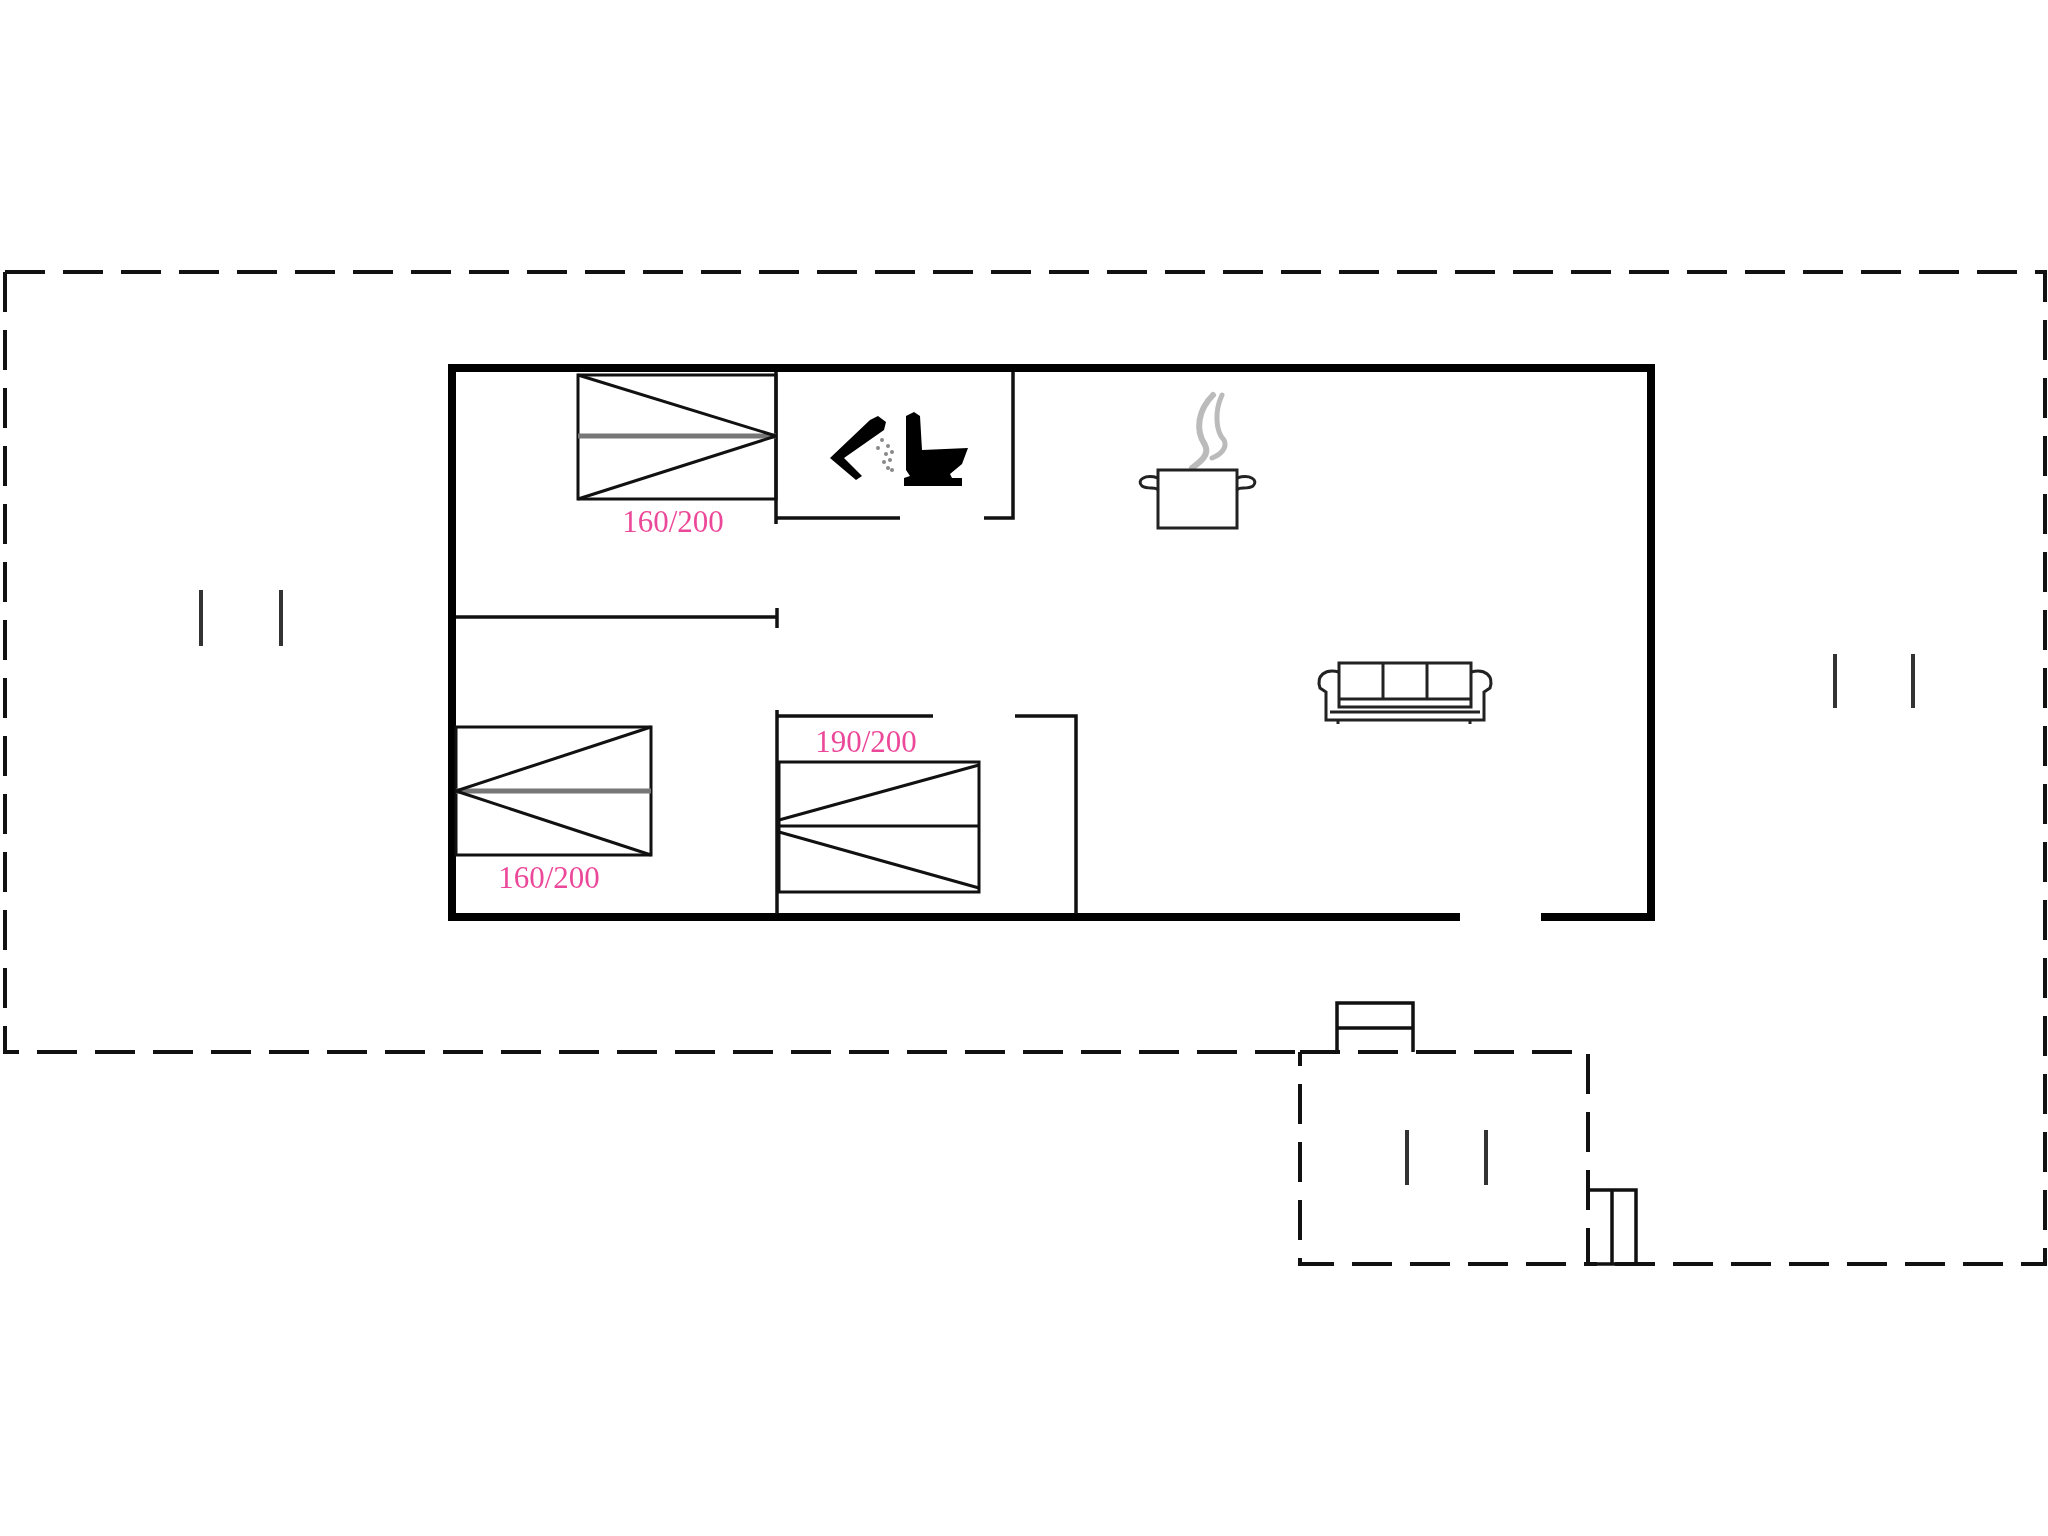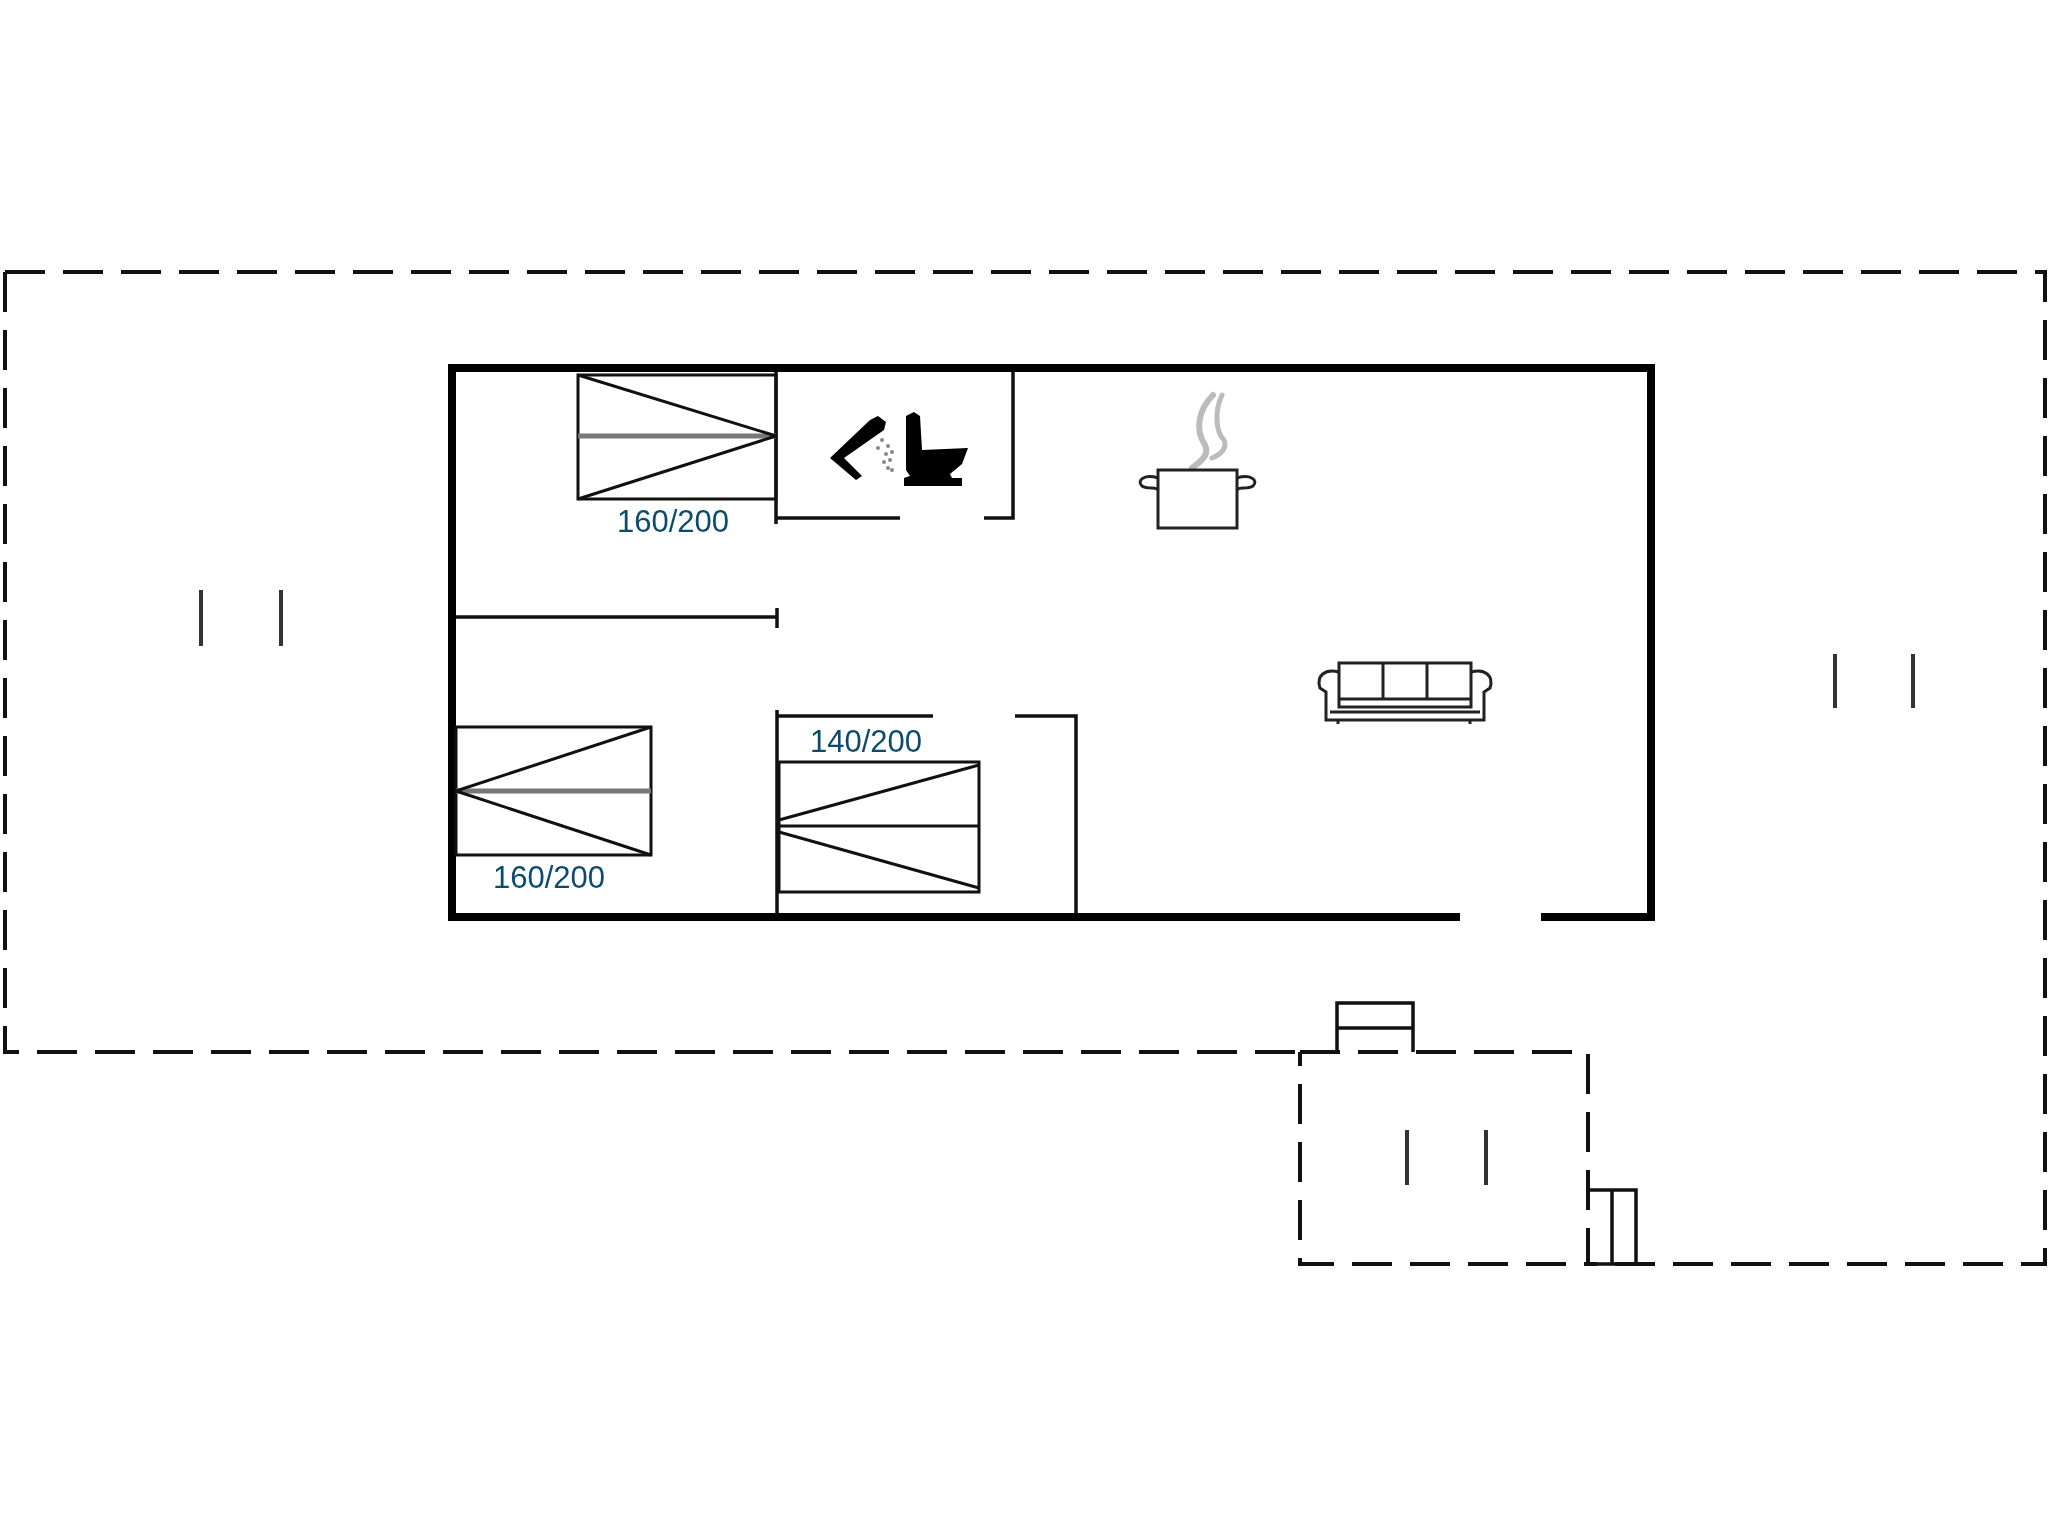--- a/index.html
+++ b/index.html
@@ -1,18 +1,18 @@
 <!DOCTYPE html>
 <html><head>
 <meta charset="utf-8">
 <style>
   html, body { margin: 0; padding: 0; background: #ffffff; }
   body { width: 2048px; height: 1536px; overflow: hidden; position: relative; font-family: "Liberation Sans", sans-serif; }
   svg { position: absolute; left: 0; top: 0; }
-  .lbl { position: absolute; font-family: Liberation Sans, sans-serif; font-size: 31px; color: #0c4a6e; transform: translateX(-50%); white-space: nowrap; line-height: 1; }
+  .lbl { position: absolute; font-family: Liberation Serif, serif; font-size: 31px; color: #ec4899; transform: translateX(-50%); white-space: nowrap; line-height: 1; }
 </style>
 </head>
 <body>
 
 <svg width="2048" height="1536" viewBox="0 0 2048 1536" xmlns="http://www.w3.org/2000/svg">
 
   <g fill="none" stroke="#111" stroke-width="4" stroke-dasharray="40 18">
     <path d="M5 272 L2045 272 L2045 1264 L1590 1264"></path>
     <path d="M5 272 L5 1052 L1300 1052"></path>
     <path d="M1300 1052 L1588 1052 L1588 1264 L1300 1264 L1300 1052"></path>
@@ -110,13 +110,13 @@
   </g>
   <g fill="none" stroke="#111" stroke-width="3.5">
     <path d="M1588 1190 L1636 1190 L1636 1264"></path>
     <line x1="1612" y1="1190" x2="1612" y2="1264"></line>
     <line x1="1588" y1="1264" x2="1636" y2="1264"></line>
   </g>
 </svg>
 
 <div class="lbl" style="left:673px; top:506px;">160/200</div>
 <div class="lbl" style="left:549px; top:862px;">160/200</div>
-<div class="lbl" style="left:866px; top:726px;">140/200</div>
+<div class="lbl" style="left:866px; top:726px;">190/200</div>
 
 </body></html>

